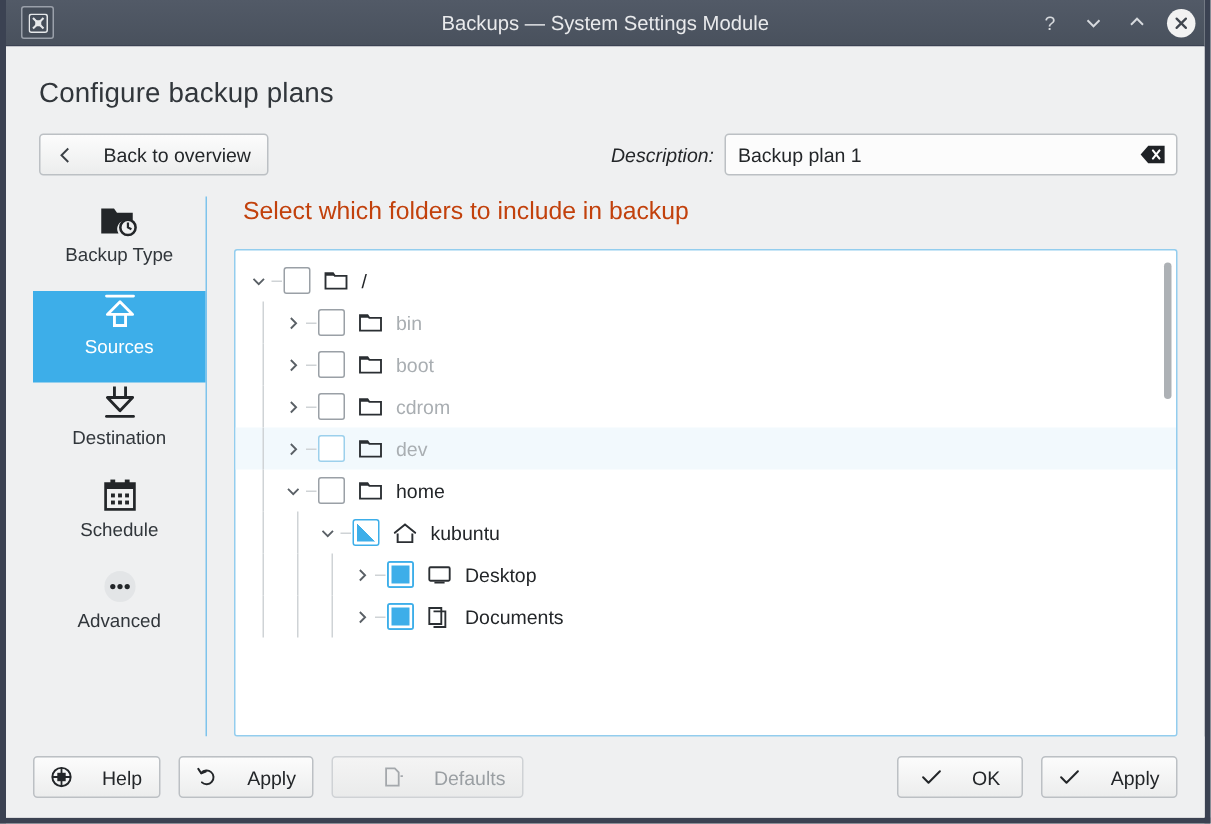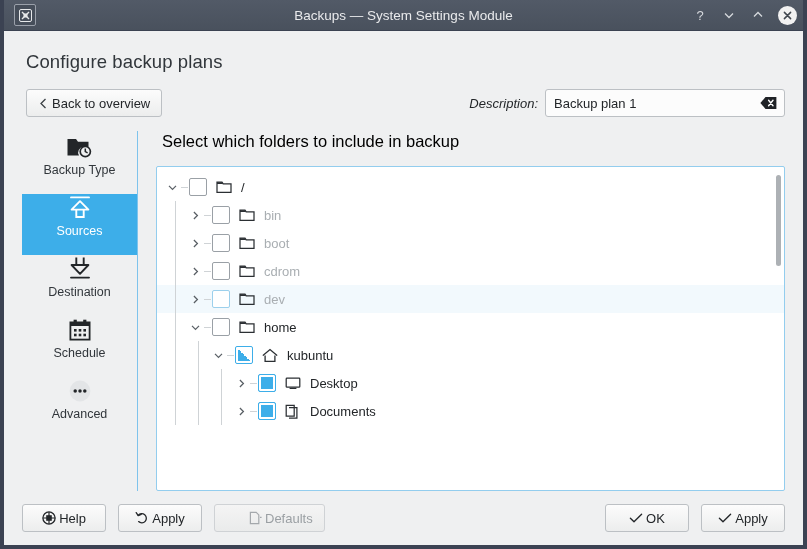--- a/index.html
+++ b/index.html
@@ -110,21 +110,21 @@
     display: flex;
     align-items: center;
     padding: 16px 18px 0 22px;
   }
 
   
   .btn {
     display: inline-flex;
     align-items: center;
     justify-content: center;
-    gap: 3px;
+    gap: 20px;
     height: 28px;
     padding: 0 11px;
     box-sizing: border-box;
     border: 1px solid #bcc0c4;
     border-radius: 3px;
     background: linear-gradient(180deg, #fcfcfc 0%, #eceded 100%);
     color: #232629;
     font-size: 13px;
     cursor: default;
     white-space: nowrap;
@@ -147,21 +147,21 @@
     align-items: center;
     gap: 7px;
   }
   .desc-label {
     font-size: 13px;
     color: #232629;
     font-style: italic;
   }
   .input-box {
     position: relative;
-    width: 240px;
+    width: 302px;
     height: 28px;
     box-sizing: border-box;
     background: #fcfcfc;
     border: 1px solid #bcc0c4;
     border-radius: 3px;
     display: flex;
     align-items: center;
     padding: 4px 8px;
   }
   .input-box input {
@@ -222,21 +222,21 @@
 
   .main {
     flex: 1;
     min-width: 0;
     padding-left: 18px;
     display: flex;
     flex-direction: column;
   }
   .main-heading {
     font-size: 16.5px;
-    color: #000000;
+    color: #c2410c;
     padding: 1px 0 15px 6px;
   }
 
   
   .treeview {
     position: relative;
     flex: 1;
     min-height: 0;
     background: #ffffff;
     border: 1px solid #93cdee;

